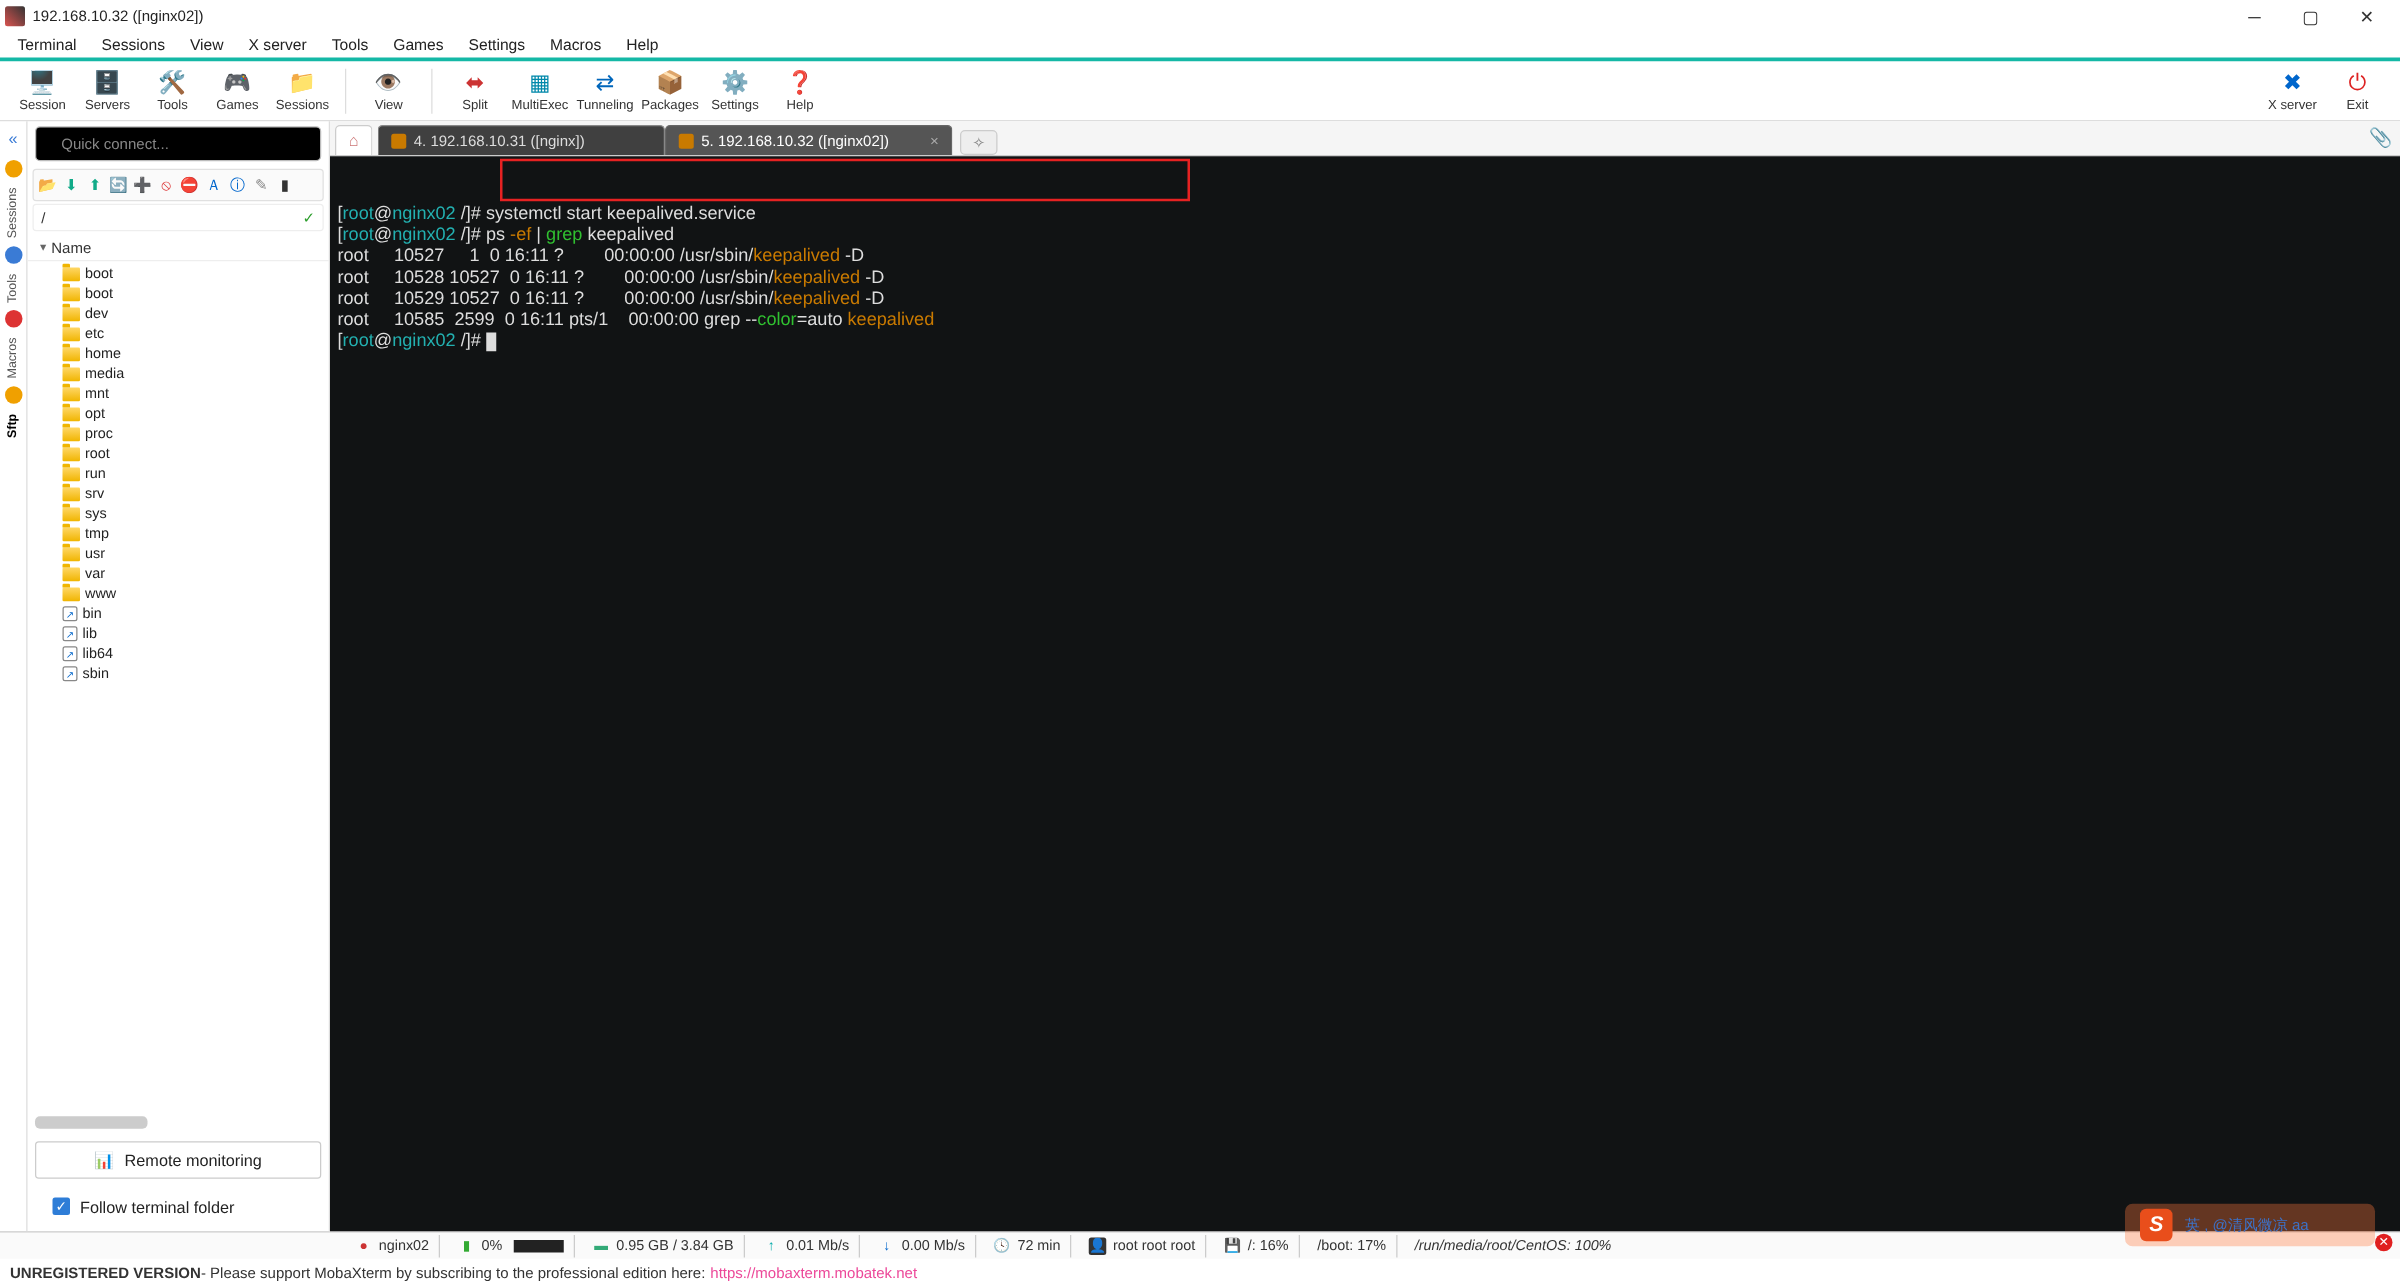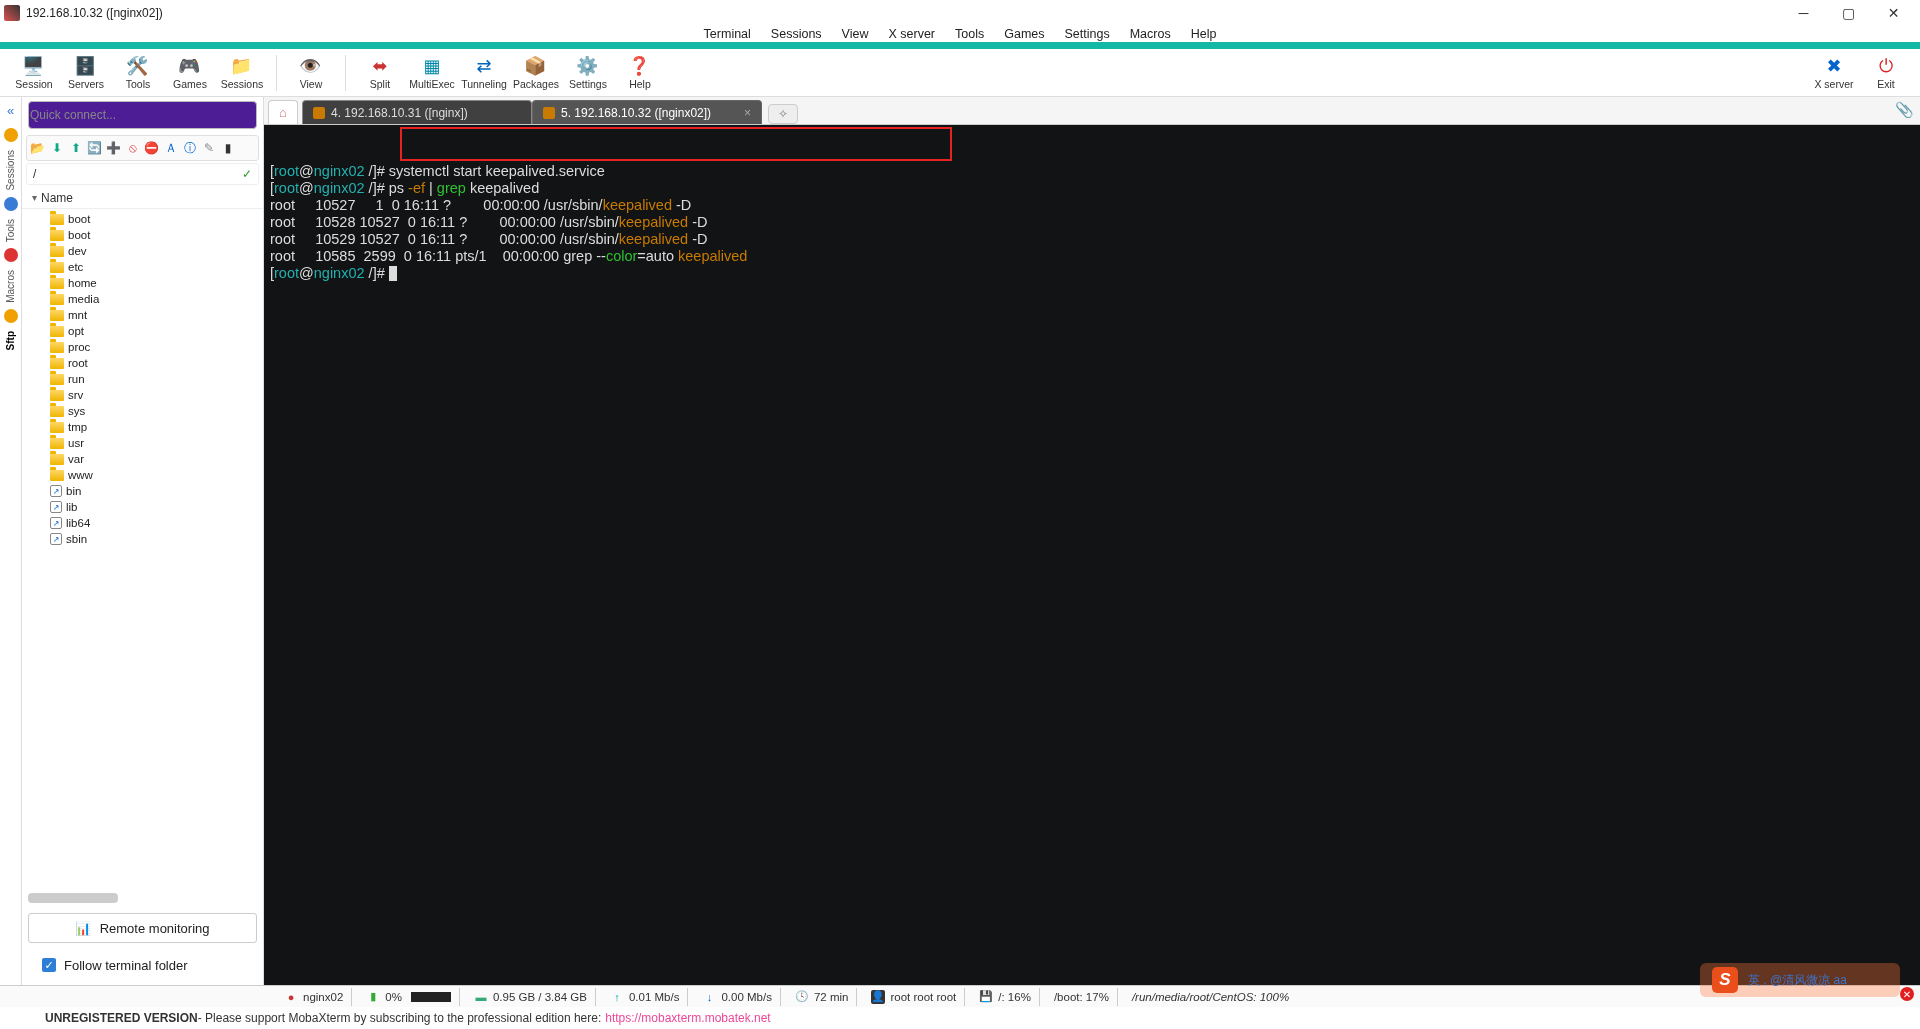--- a/index.html
+++ b/index.html
@@ -2,34 +2,34 @@
 <html><head>
 <meta charset="utf-8">
 <style>
 * { margin:0; padding:0; box-sizing:border-box; font-family:"Segoe UI",Tahoma,sans-serif; }
 html,body { width:1920px; height:1029px; background:#fff; overflow:hidden; }
 .titlebar { height:25px; display:flex; align-items:center; padding:0 4px; background:#fff; }
 .titlebar .app-icon { width:16px; height:16px; background:linear-gradient(45deg,#d9534f,#333); border-radius:2px; margin-right:6px; }
 .titlebar .title { font-size:12px; color:#222; flex:0 0 auto; }
 .titlebar .spacer { flex:1; }
 .winbtn { width:45px; height:25px; display:flex; align-items:center; justify-content:center; color:#333; font-size:14px; }
-.menubar { height:24px; display:flex; align-items:center; padding:0 4px; border-bottom:7px solid #14b8a6;justify-content:center; }
+.menubar { height:24px; display:flex; align-items:center; padding:0 4px; border-bottom:3px solid #14b8a6; }
 .menubar .menu-item { font-size:12.5px; padding:2px 10px; color:#222; }
 .toolbar { height:48px; display:flex; align-items:center; padding:2px 8px; border-bottom:1px solid #ddd; gap:4px; }
 .tbtn { display:flex; flex-direction:column; align-items:center; justify-content:center; width:52px; height:46px; font-size:10.5px; color:#333; gap:1px; }
 .tbtn .icon { width:22px; height:22px; display:flex; align-items:center; justify-content:center; font-size:18px; }
 .tool-sep { width:1px; height:36px; background:#ddd; margin:0 4px; }
 .tool-spacer { flex:1; }
 .body-row { display:flex; height:calc(100% - 25px - 24px - 48px - 22px - 22px); }
 .vtabs { width:22px; display:flex; flex-direction:column; align-items:center; padding-top:6px; gap:10px; border-right:1px solid #ddd; font-size:10px; color:#555; }
 .vtab { writing-mode:vertical-rl; transform:rotate(180deg); padding:6px 0; }
 .vtab.active { font-weight:bold; color:#000; }
 .vicon { width:14px; height:14px; border-radius:7px; }
 .left-panel { width:242px; display:flex; flex-direction:column; border-right:1px solid #ddd; }
-.quick-connect { height:28px; margin:4px 6px; border:1px solid #bbb; border-radius:4px; padding:0 1px; display:flex; align-items:center; color:#888; font-size:12px; background:#4c1d95; }
+.quick-connect { height:28px; margin:4px 6px; border:1px solid #bbb; border-radius:4px; padding:0 20px; display:flex; align-items:center; color:#888; font-size:12px; background:#000000; }
 .sftp-toolbar { height:26px; margin:2px 4px; border:1px solid #e0e0e0; border-radius:3px; display:flex; align-items:center; padding:0 3px; gap:3px; background:#fafafa; }
 .sftp-toolbar .ticon { width:16px; height:16px; display:flex; align-items:center; justify-content:center; font-size:12px; }
 .sftp-path { height:22px; margin:0 4px 2px 4px; display:flex; align-items:center; padding:0 6px; font-size:12px; border:1px solid #eee; border-radius:3px; color:#333; }
 .sftp-path .ok { margin-left:auto; color:#2a9d2a; }
 .file-header { height:22px; padding:0 10px; display:flex; align-items:center; font-size:12px; color:#333; border-bottom:1px solid #eee; }
 .file-expand { color:#666; margin-right:4px; font-size:10px; }
 .file-tree { flex:1; overflow:auto; padding:2px 0; }
 .file-item { display:flex; align-items:center; height:16px; padding:0 0 0 28px; font-size:11.5px; color:#222; gap:4px; }
 .folder-icon { width:14px; height:11px; background:linear-gradient(#ffd766,#f0b500); border-radius:1px; position:relative; }
 .folder-icon::before { content:""; position:absolute; top:-3px; left:0; width:6px; height:3px; background:#f0b500; border-radius:1px 1px 0 0; }
@@ -50,21 +50,21 @@
 .paperclip { position:absolute; right:6px; top:4px; color:#5b8dd6; font-size:15px; }
 .terminal { flex:1; background:#111314; color:#ddd; font-family:Consolas,monospace; font-size:14.5px; line-height:17px; padding:4px 6px; white-space:pre; overflow:hidden; position:relative; }
 .term-green { color:#30c030; } .term-cyan { color:#23b0b0; } .term-orange { color:#c97a00; }
 .cursor-block { display:inline-block; width:8px; height:15px; background:#ddd; vertical-align:text-bottom; }
 .red-box { position:absolute; border:2px solid #e62222; pointer-events:none; }
 .rb1 { left:136px; top:2px; width:552px; height:34px; }
 .statusbar { height:22px; border-top:1px solid #ccc; display:flex; align-items:center; padding:0 6px; font-size:11.5px; color:#333; gap:6px; background:#fafafa; }
 .status-seg { display:flex; align-items:center; gap:5px; padding:0 8px; height:18px; border-right:1px solid #ccc; }
 .status-seg:last-child { border-right:none;font-style:italic; }
 .sicon { width:14px; height:14px; display:flex; align-items:center; justify-content:center; font-size:11px; }
-.footerbar { height:22px; display:flex; align-items:center; padding:0 8px; font-size:12px; color:#333;margin-left:37px; }
+.footerbar { height:22px; display:flex; align-items:center; padding:0 8px; font-size:12px; color:#333; }
 .footerbar b { font-weight:bold; }
 .footerbar a { color:#ec4899; text-decoration:none; margin-left:4px; }
 .floating-cap { position:absolute; right:20px; bottom:32px; width:200px; height:34px; background:rgba(255,120,60,0.35); border-radius:6px; display:flex; align-items:center; padding:0 12px; gap:10px; }
 .floating-cap .s-icon { width:26px; height:26px; background:#e94e1b; border-radius:5px; color:#fff; display:flex; align-items:center; justify-content:center; font-weight:bold; font-style:italic; font-size:17px; }
 .floating-cap .txt { color:#3c72c9; font-size:12px; }
 .red-dot { position:absolute; right:6px; bottom:28px; width:14px; height:14px; background:#e02020; border-radius:50%; color:#fff; font-size:10px; display:flex; align-items:center; justify-content:center; }
 </style>
 </head>
 <body>
 

